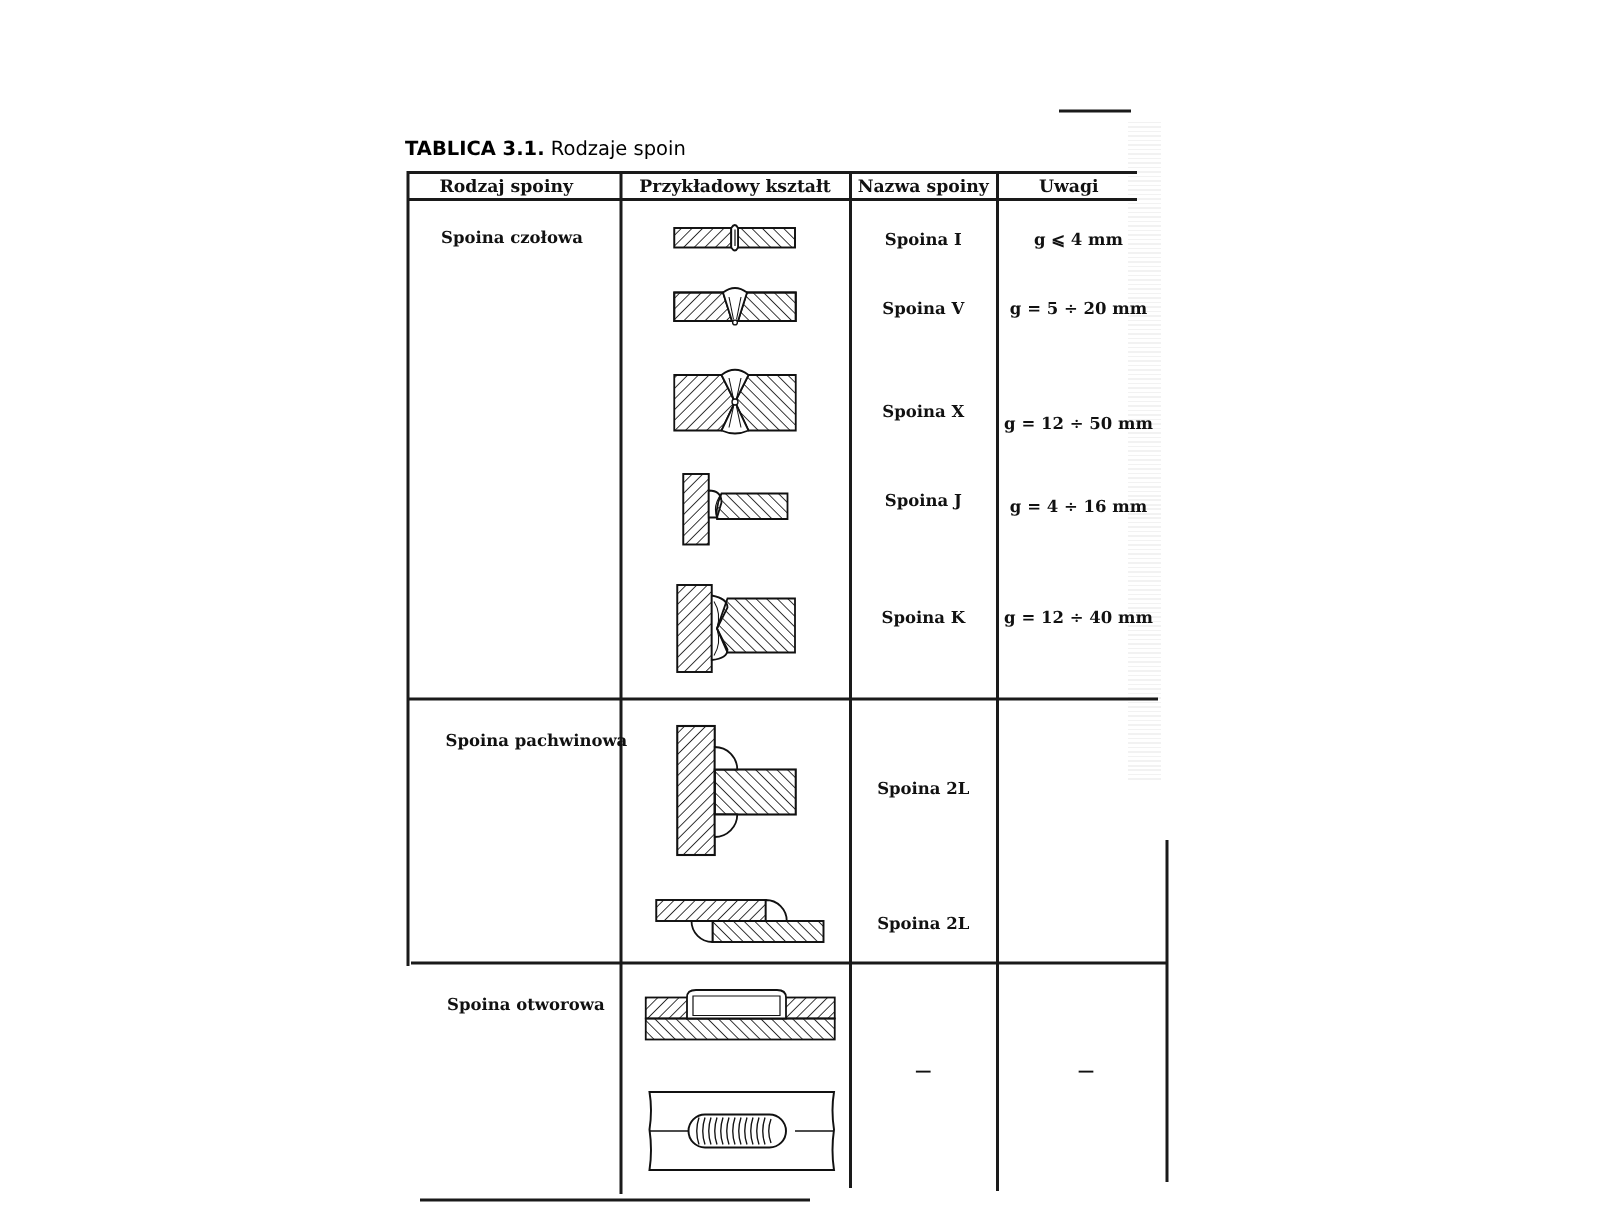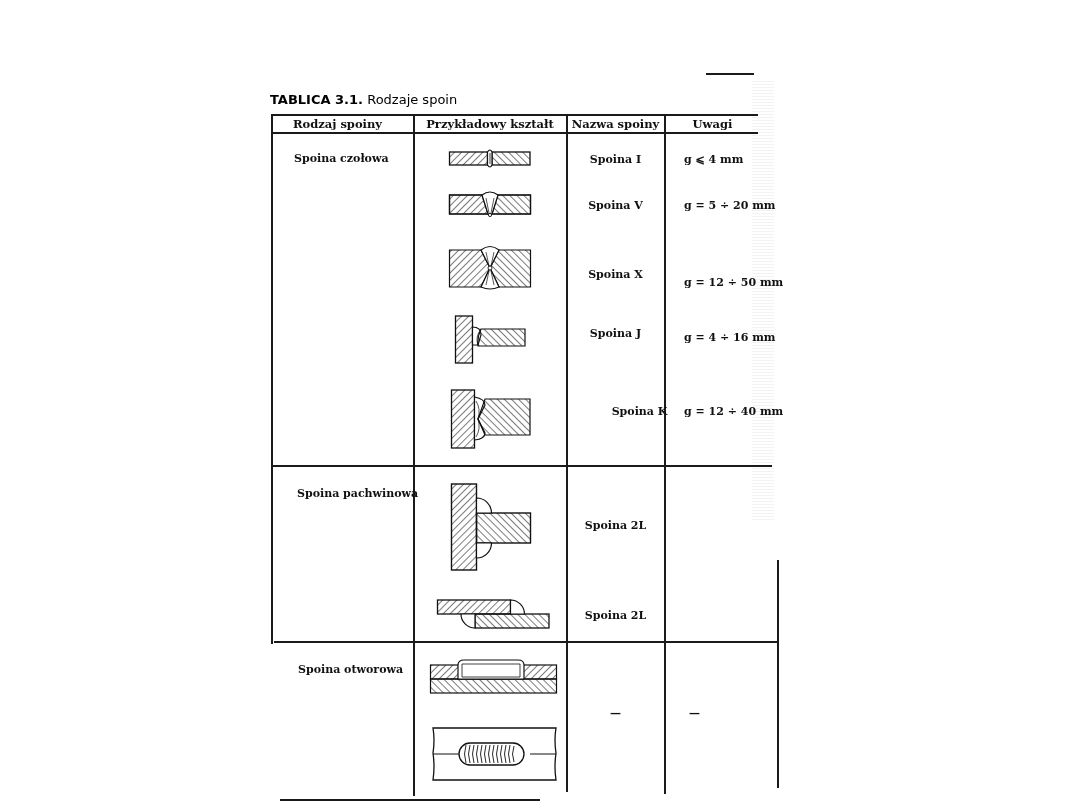--- a/index.html
+++ b/index.html
@@ -6,21 +6,21 @@
   body { width:1080px; height:810px; background:#ffffff; position:relative; overflow:hidden;
          font-family: "DejaVu Serif", serif; color:#111; }
   .abs { position:absolute; }
   .title { left:270px; top:92px; font-family:"DejaVu Sans", sans-serif; font-size:13px; color:#000000; white-space:nowrap; }
   .title b { font-weight:bold; }
   .hl { position:absolute; background:#1a1a1a; height:2px; }
   .vl { position:absolute; background:#1a1a1a; width:1.5px; }
   .hdr { position:absolute; top:117px; height:16px; font-size:11.5px; font-weight:bold; text-align:center; font-family:"DejaVu Serif", serif; }
   .cell-text { position:absolute; font-size:11px; font-weight:bold; font-family:"DejaVu Serif", serif; white-space:nowrap; }
   .name { text-align:center; width:97px; left:567px; }
-  .note { width:110px; left:664px;margin-left:20px; }
+  .note { text-align:center; width:110px; left:664px; }
   .speckle { position:absolute; background: repeating-linear-gradient(0deg, rgba(0,0,0,0.05) 0 1px, transparent 1px 3px); }
   svg { position:absolute; overflow:visible; }
 </style>
 </head>
 <body>
 
 <svg width="0" height="0" style="position:absolute">
   <defs>
     <pattern id="hatchR" patternUnits="userSpaceOnUse" width="5" height="5" patternTransform="rotate(45)">
       <line x1="0" y1="0" x2="0" y2="5" stroke="#222" stroke-width="1.2"></line>
@@ -63,21 +63,21 @@
 
 <div class="cell-text name" style="top:199px;text-align:center;">Spoina V</div>
 <div class="cell-text note" style="top:199px;">g = 5 ÷ 20 mm</div>
 
 <div class="cell-text name" style="top:268px;">Spoina X</div>
 <div class="cell-text note" style="top:276px;">g = 12 ÷ 50 mm</div>
 
 <div class="cell-text name" style="top:327px;">Spoina J</div>
 <div class="cell-text note" style="top:331px;">g = 4 ÷ 16 mm</div>
 
-<div class="cell-text name" style="top:405px;padding-left:24px;">Spoina K</div>
+<div class="cell-text name" style="top:405px;">Spoina K</div>
 <div class="cell-text note" style="top:405px;">g = 12 ÷ 40 mm</div>
 
 <svg style="left:449px; top:150px;" width="82" height="20">
   <rect x="0.5" y="2" width="38" height="13" fill="url(#hatchR)" stroke="#111" stroke-width="1.3"></rect>
   <rect x="43" y="2" width="38" height="13" fill="url(#hatchL)" stroke="#111" stroke-width="1.3"></rect>
   <path d="M38.5 2 Q41 -2 43 2 L43 15 Q41 19 38.5 15 Z" fill="#fff" stroke="#111" stroke-width="1.2"></path>
   <line x1="41" y1="3" x2="41" y2="14" stroke="#111" stroke-width="0.8"></line>
 </svg>
 
 <svg style="left:449px; top:192px;" width="82" height="26">

